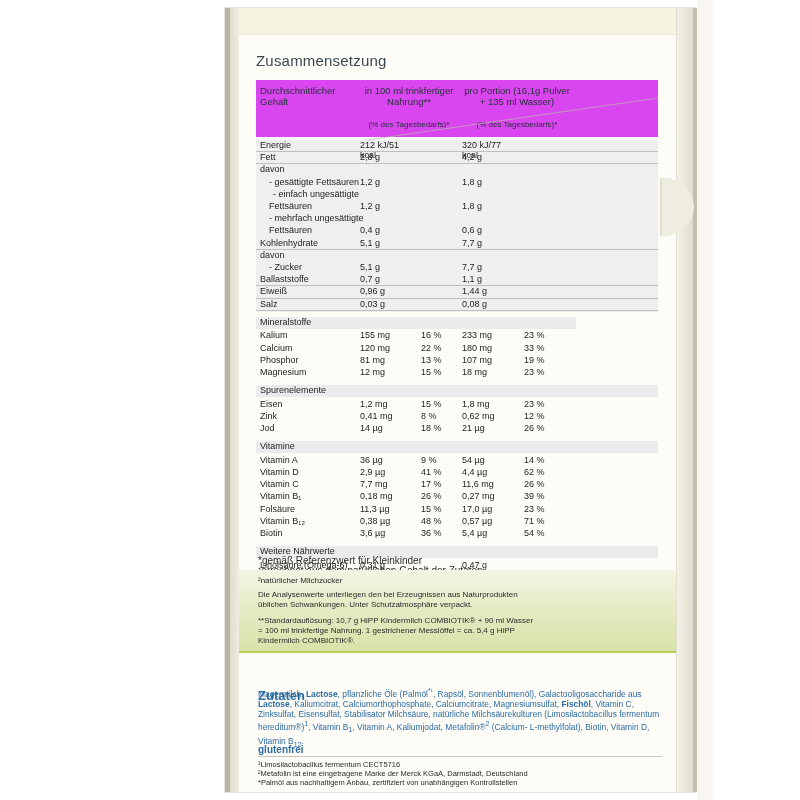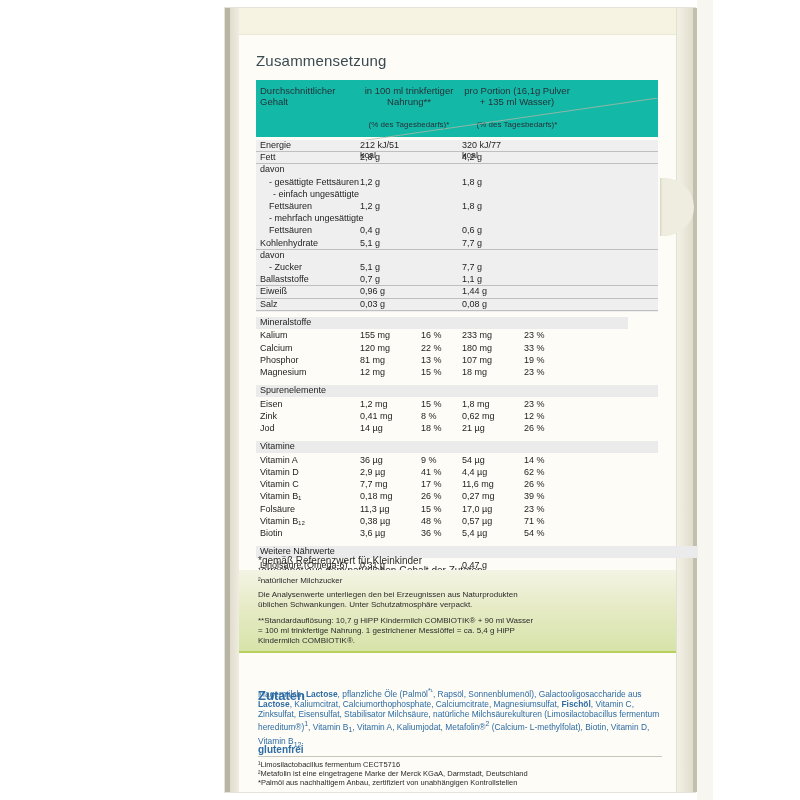--- a/index.html
+++ b/index.html
@@ -56,21 +56,21 @@
     box-shadow:inset 2px 0 2px -1px #d6d2c1;
   }
   
   .title{
     position:absolute;left:256px;top:52px;
     font-size:15px;color:#3a4a52;letter-spacing:.2px;
   }
   
   #hdrband{
     position:absolute;left:256px;top:80px;width:402px;height:57px;
-    background:#14b8a6;
+    background:#d946ef;
   }
   #hdrband .cell{position:absolute;font-size:9.5px;color:#26323a;line-height:11px;}
   #hdr-col0{left:4px;top:5px;width:96px;}
   #hdr-col1{left:104px;top:5px;width:98px;text-align:center;}
   #hdr-col2{left:206px;top:5px;width:110px;text-align:center;}
   #hdr-pct1{position:absolute;left:104px;top:40px;width:98px;text-align:center;font-size:8px;color:#26323a;}
   #hdr-pct2{position:absolute;left:206px;top:40px;width:110px;text-align:center;font-size:8px;color:#26323a;}
 
   
   #diag{
@@ -210,21 +210,21 @@
       <div class="c1">0,96 g</div>
       <div class="c3">1,44 g</div>
     </div>
     <div class="grey-line" style="top: 157.6px;"></div>
     <div class="row" style="position: absolute; left: 0px; width: 402px; top: 158.6px;">
       <div class="lbl">Salz</div>
       <div class="c1">0,03 g</div>
       <div class="c3">0,08 g</div>
     </div>
     <div class="grey-line" style="top: 169.8px;"></div>
-    <div class="row" style="position: absolute; left: 0px; width: 372px; top: 176.8px; background: rgb(235, 235, 235);">
+    <div class="row" style="position: absolute; left: 0px; width: 320px; top: 176.8px; background: rgb(235, 235, 235);">
       <div class="lbl">Mineralstoffe</div>
     </div>
     <div class="row" style="position: absolute; left: 0px; width: 402px; top: 190.3px;">
       <div class="lbl">Kalium</div>
       <div class="c1">155 mg</div>
       <div class="c2">16 %</div>
       <div class="c3">233 mg</div>
       <div class="c4">23 %</div>
     </div>
     <div class="row" style="position: absolute; left: 0px; width: 402px; top: 202.5px;">
@@ -317,21 +317,21 @@
       <div class="c3">0,57 µg</div>
       <div class="c4">71 %</div>
     </div>
     <div class="row" style="position: absolute; left: 0px; width: 402px; top: 387.9px;">
       <div class="lbl">Biotin</div>
       <div class="c1">3,6 µg</div>
       <div class="c2">36 %</div>
       <div class="c3">5,4 µg</div>
       <div class="c4">54 %</div>
     </div>
-    <div class="row" style="position: absolute; left: 0px; width: 402px; top: 406.1px; background: rgb(235, 235, 235); padding-left: 40px;">
+    <div class="row" style="position: absolute; left: 0px; width: 402px; top: 406.1px; background: rgb(235, 235, 235);">
       <div class="lbl">Weitere Nährwerte</div>
     </div>
     <div class="row" style="position: absolute; left: 0px; width: 402px; top: 419.6px;">
       <div class="lbl">Linolsäure (Omega-6)</div>
       <div class="c1">0,31 g</div>
       <div class="c3">0,47 g</div>
     </div>
     <div class="row" style="position: absolute; left: 0px; width: 402px; top: 431.8px;">
       <div class="lbl">Alpha-Linolensäure (Omega-3)</div>
       <div class="c1">0,04 g</div>

